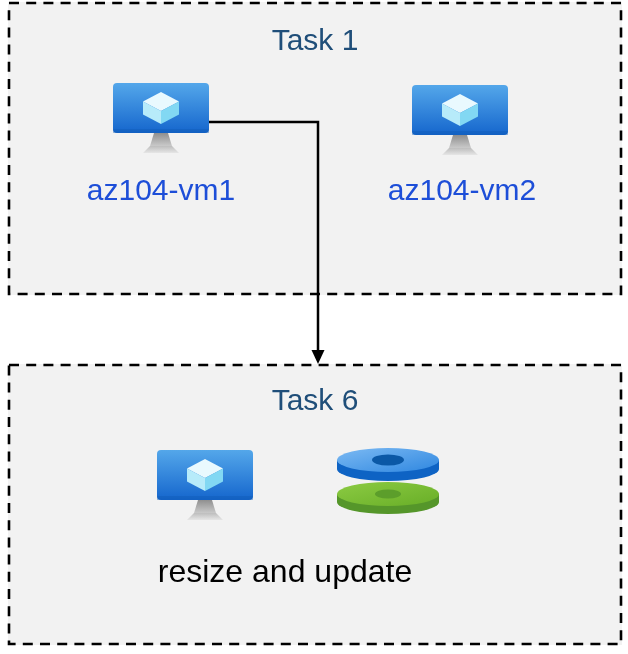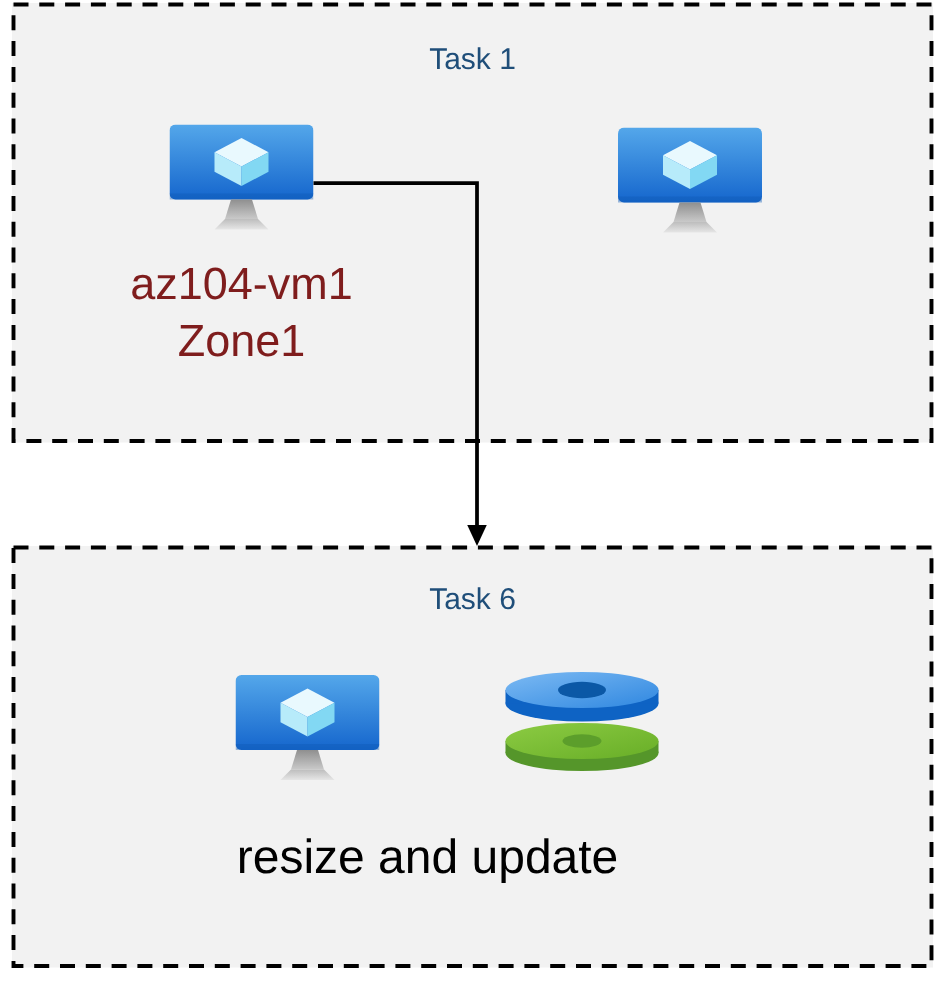--- a/index.html
+++ b/index.html
@@ -5,26 +5,26 @@
   html,body { margin:0; padding:0; background:#ffffff; }
   .canvas {
     position:relative; width:628px; height:654px; background:#ffffff;
     font-family:"Liberation Sans", sans-serif; overflow:hidden;
   }
   .task-box { position:absolute; background:#f2f2f2; }
   #task1-box { left:8px; top:2px;   width:614px; height:293px; }
   #task2-box { left:8px; top:364px; width:614px; height:281px; }
   .task-title {
     position:absolute; left:0; width:100%; text-align:center;
-    color:#1f4e79; font-size:20px; line-height:34px;
+    color:#1f4e79; font-size:30px; line-height:34px;
   }
   #task1-title { top:21px; }
   #task2-title { top:19px; }
   .vm-label {
-    position:absolute; text-align:center; color:#7f1d1d;
+    position:absolute; text-align:center; color:#1d4ed8;
     font-size:30px; line-height:38px;
   }
   #vm1-label { left:36px;  top:171px; width:250px; }
   #vm2-label { left:337px; top:171px; width:250px; }
   .caption {
     position:absolute; left:85px; top:553px; width:400px; text-align:center;
     color:#000000; font-size:32px;
   }
   .icon-svg { position:absolute; display:block; }
   #vm1-icon   { left:113px; top:83px;  width:96px;  height:76px; }
@@ -104,23 +104,23 @@
   </svg>
   <svg class="icon-svg" id="vm3-icon">
     <use href="#vm-icon"></use>
   </svg>
   <svg class="icon-svg" id="disks-icon">
     <use href="#disk-icon"></use>
   </svg>
 
   <div class="vm-label" id="vm1-label">
     <div>az104-vm1</div>
-    <div>Zone1</div>
   </div>
   <div class="vm-label" id="vm2-label">
+    <div>az104-vm2</div>
   </div>
   <div class="caption">resize and update</div>
 
   <svg id="overlay">
     <rect x="9" y="3" width="612" height="291" fill="none" stroke="#000" stroke-width="2.6" stroke-dasharray="10 7.2"></rect>
     <rect x="9" y="365" width="612" height="279" fill="none" stroke="#000" stroke-width="2.6" stroke-dasharray="10 7.2"></rect>
     <path d="M209 122 L318 122 L318 351" fill="none" stroke="#000" stroke-width="2.5"></path>
     <polygon points="318,364 311.5,350 324.5,350" fill="#000"></polygon>
   </svg>
 

